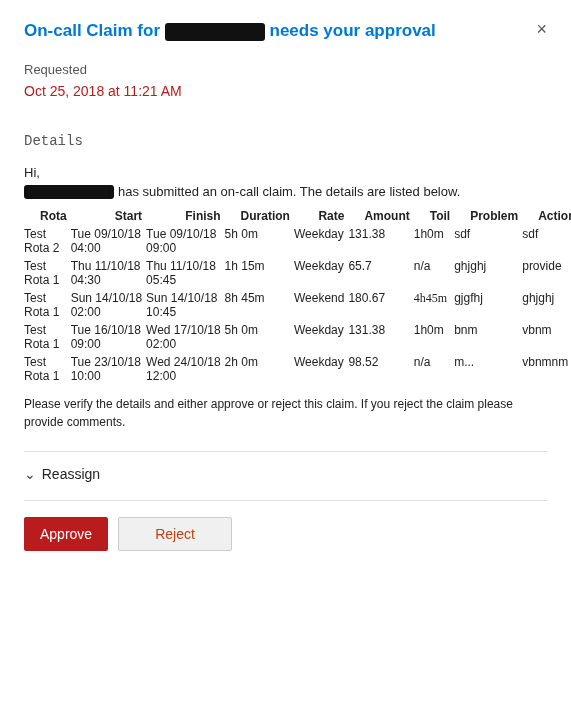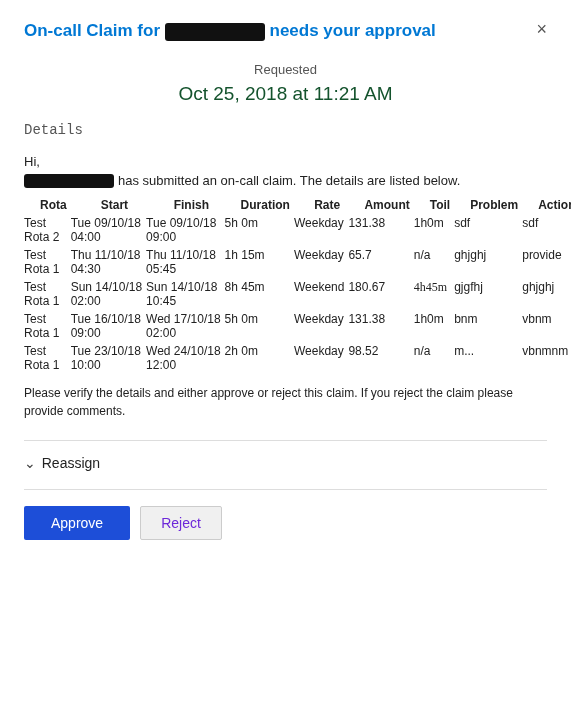--- a/index.html
+++ b/index.html
@@ -89,26 +89,25 @@
     .redacted-bar {
       background: #111;
       border-radius: 3px;
       display: inline-block;
     }
     .user-name-bar {
       width: 130px;
       height: 18px;
     }
     .requested-section {
-      margin-bottom: 17px;
-      text-align: center;
+      margin-bottom: 34px;
     }
     .requested-date {
-      color: #14532d;
-      font-size: 19px;
+      color: #b91c1c;
+      font-size: 14px;
     }
     .details-section {
       margin-bottom: 18px;
     }
     .details-label {
       color: #555;
       font-size: 14px;
       margin-bottom: 16px;
       font-family: Liberation Mono, monospace;
     }
@@ -129,21 +128,21 @@
       height: 14px;
       display: inline-block;
     }
     table.claim-table {
       width: 100%;
       border-collapse: collapse;
       font-size: 12px;
       margin-bottom: 10px;
     }
     .claim-table th {
-      text-align: center;
+      text-align: right;
       font-weight: 700;
       color: #222;
       padding: 2px 4px 2px 16px;
       white-space: nowrap;
     }
     .claim-table td {
       text-align: left;
       color: #222;
       padding: 2px 4px 2px 0;
       vertical-align: top;
@@ -178,33 +177,33 @@
     .footer-divider {
       border: none;
       border-top: 1px solid #ddd;
       margin-bottom: 16px;
     }
     .action-buttons {
       display: flex;
       gap: 10px;
     }
     .btn-approve {
-      background: #1d4ed8;
+      background: #b91c1c;
       color: #fff;
       border: none;
-      padding: 8px 27px;
+      padding: 8px 16px;
       font-size: 14px;
       cursor: pointer;
       border-radius: 2px;
     }
     .btn-reject {
       background: #f0f0f0;
-      color: #6d28d9;
+      color: #c2410c;
       border: 1px solid #ccc;
-      padding: 8px 20px;
+      padding: 8px 36px;
       font-size: 14px;
       cursor: pointer;
       border-radius: 2px;
     }
     .title-redacted {
       width: 100px;
       height: 18px;
       display: inline-block;
       vertical-align: middle;
     }

